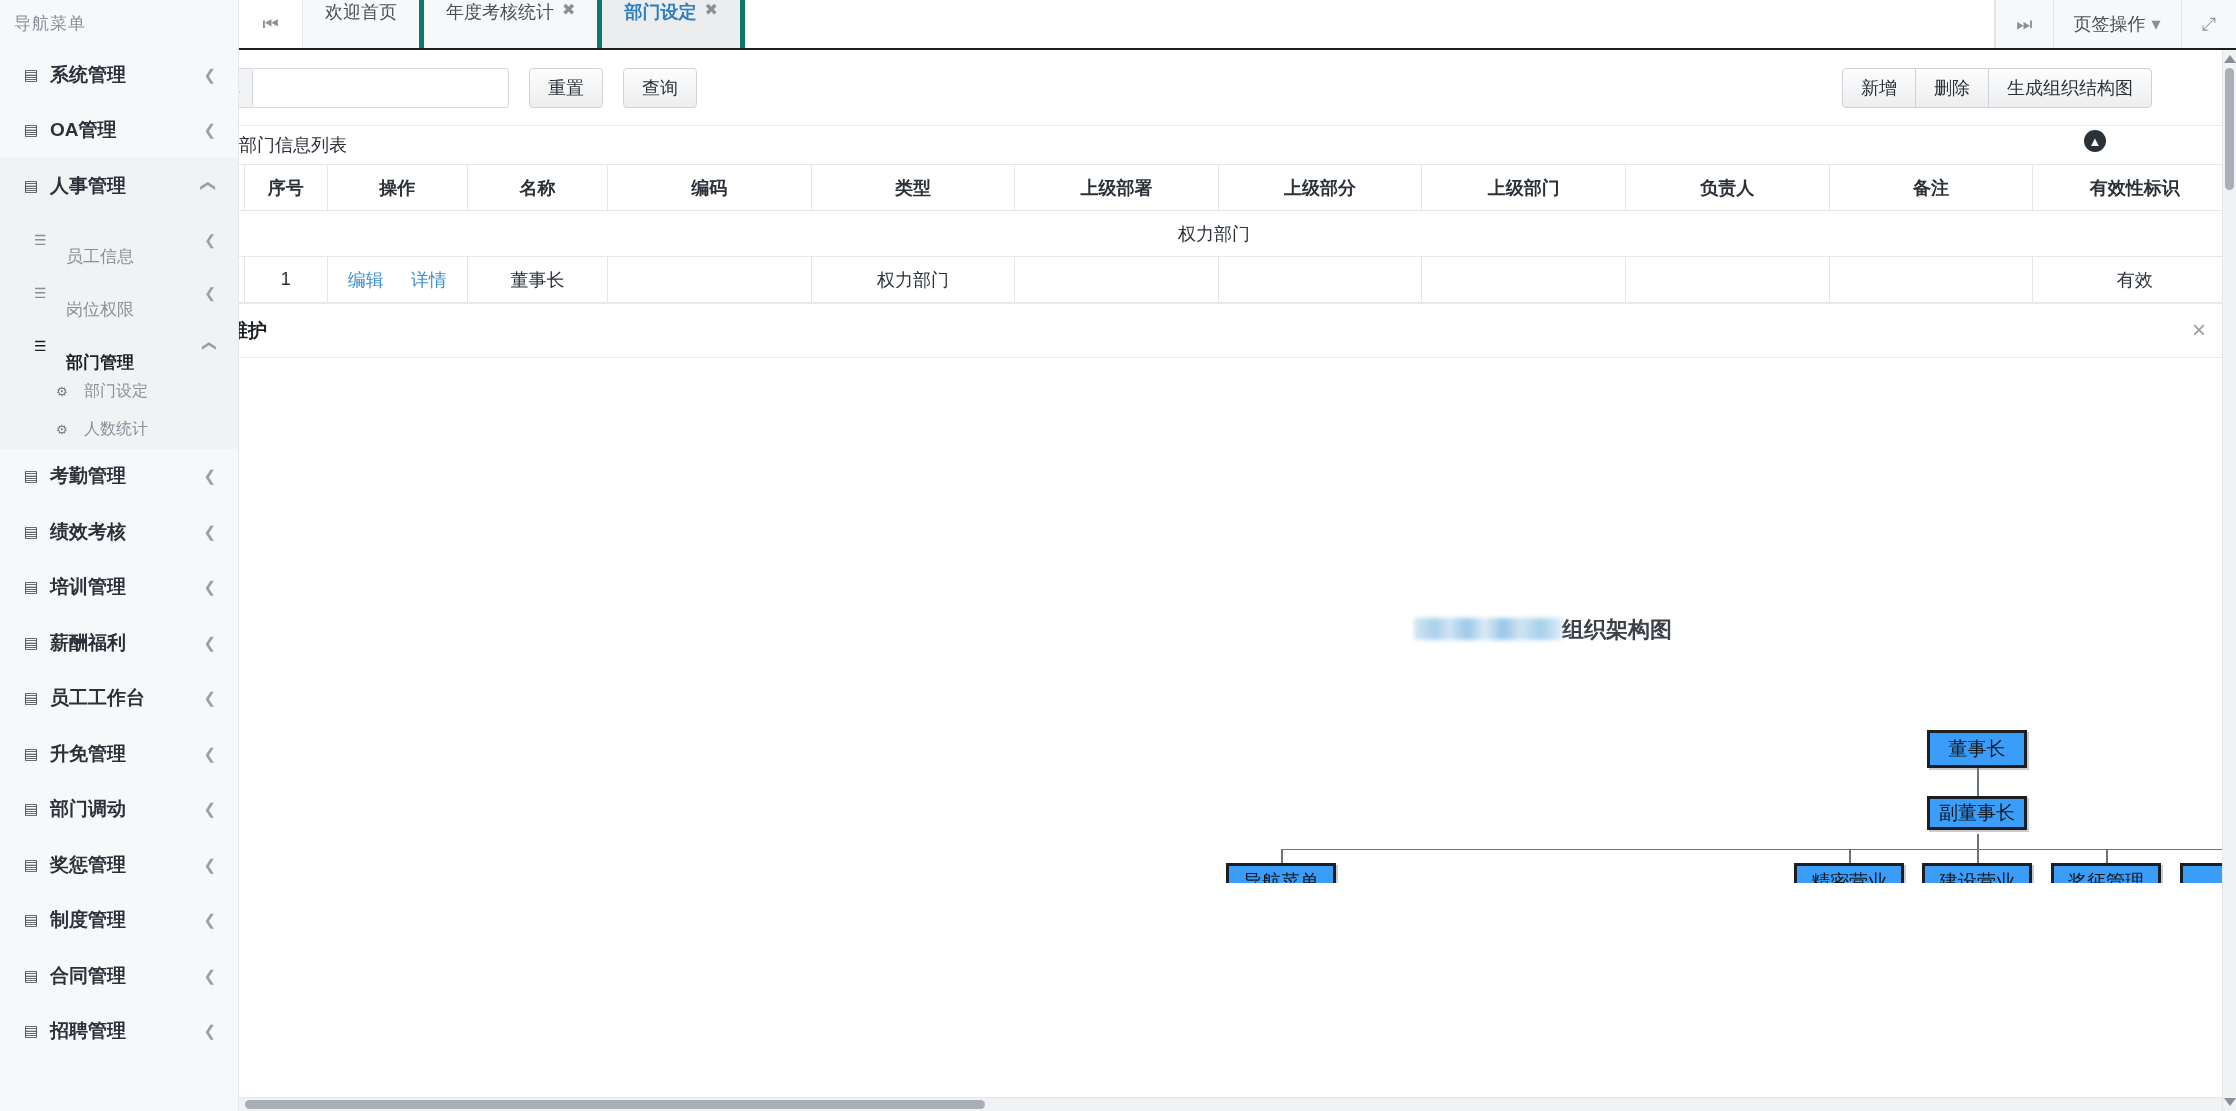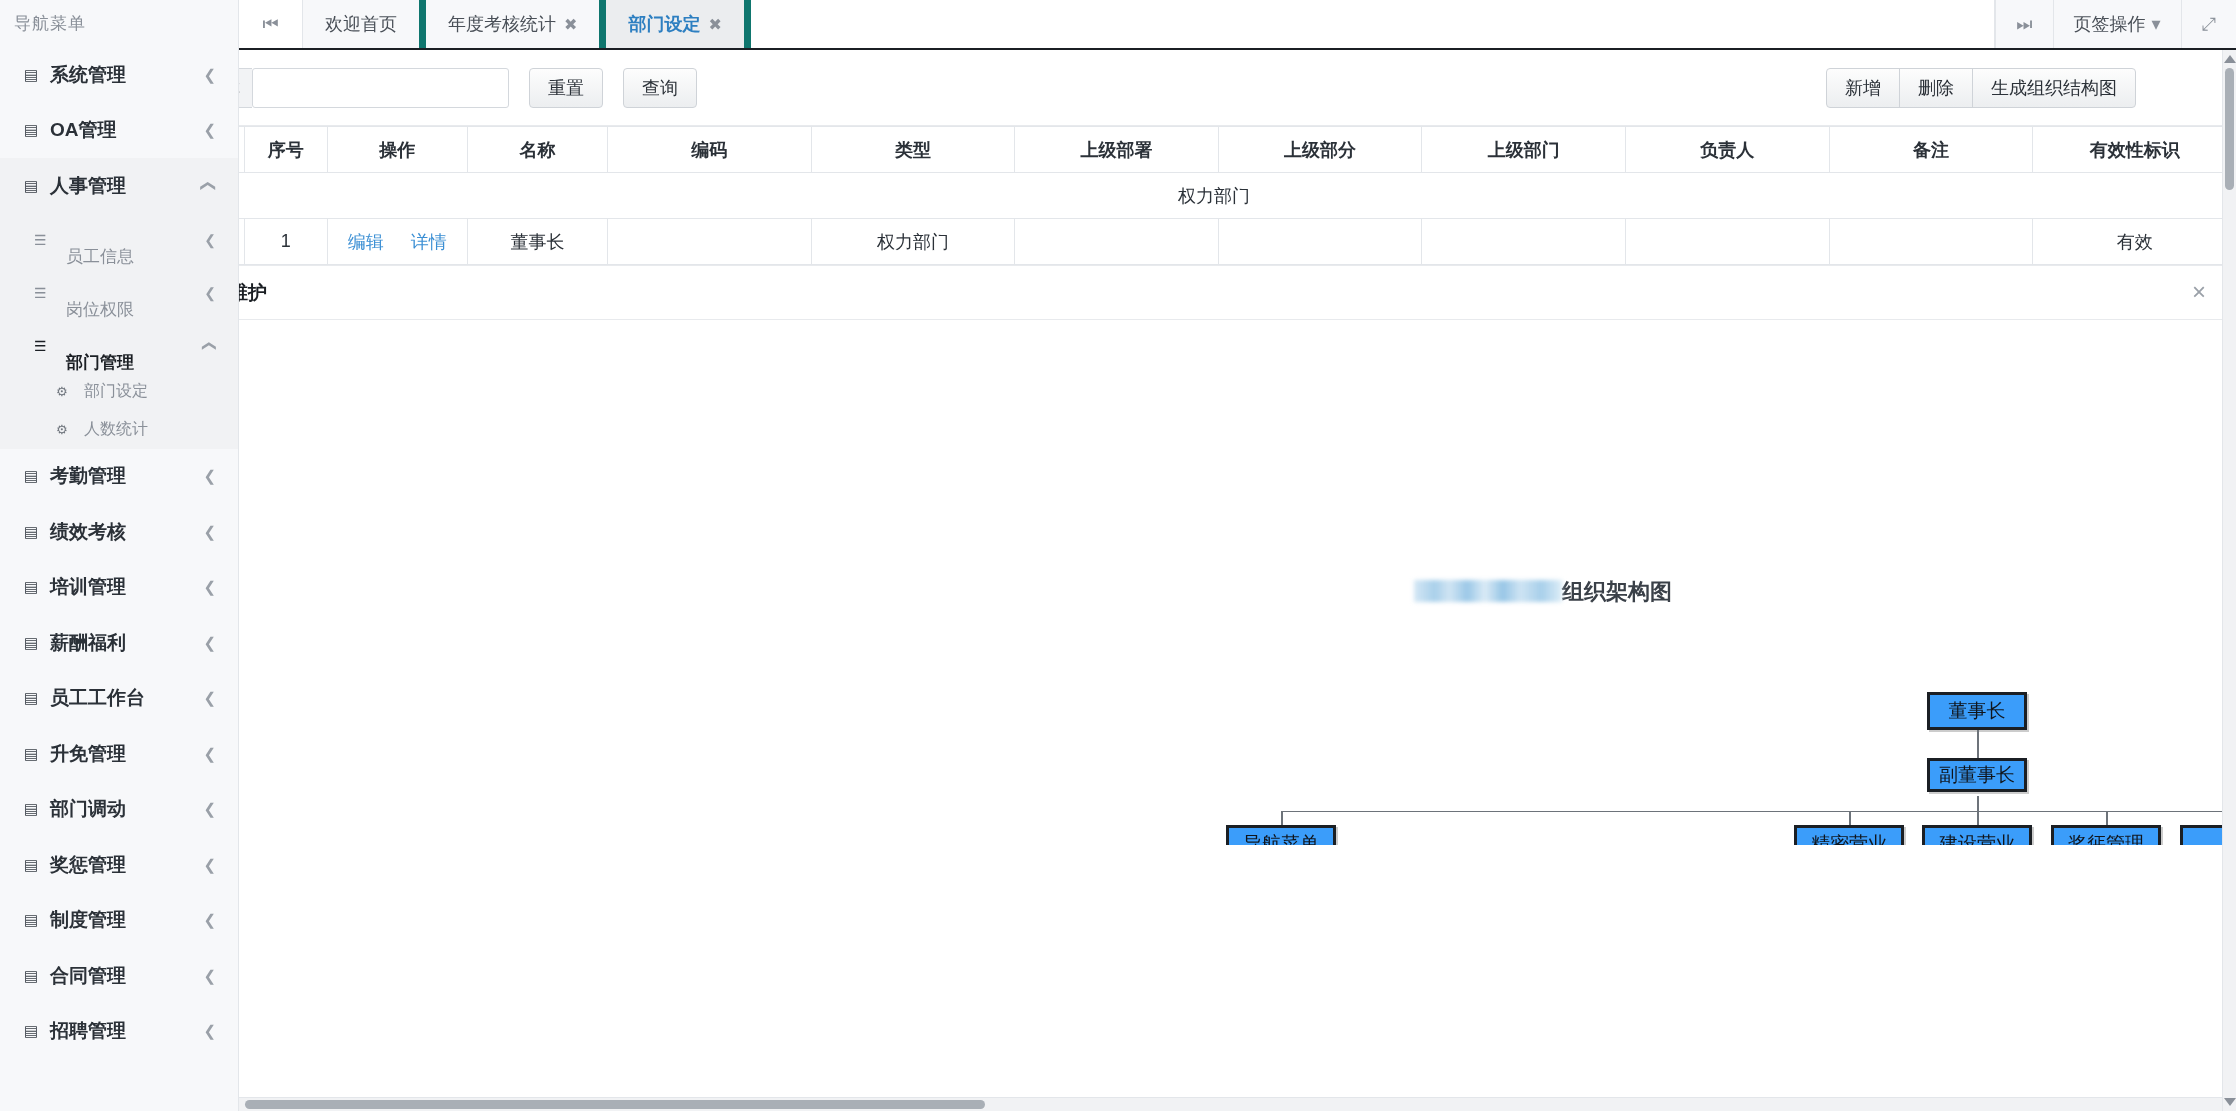--- a/index.html
+++ b/index.html
@@ -62,23 +62,23 @@
     background: #f7f8fa; border-bottom: 2px solid #1b1f24;
     display: flex; align-items: stretch;
   }
   .tabnav-btn {
     width: 64px; background: #fff; border-right: 1px solid #e3e6ea;
     display: flex; align-items: center; justify-content: center;
     color: #8a9099; font-size: 18px; cursor: pointer;
   }
   .tabs { display: flex; align-items: stretch; flex: 0 0 auto; }
   .tab {
-    display: flex; align-items: center; gap: 8px;
+    display: flex; gap: 8px;
     padding: 0 22px; font-size: 18px; color: #4a5058;
-    background: #f7f8fa; border-right: 7px solid #0f766e; cursor: pointer;
+    background: #f7f8fa; border-right: 5px solid #0f766e; cursor: pointer;
     white-space: nowrap;
   }
   .tab.active { background: #ebedef; color: #2d7fc1; font-weight: bold; }
   .tab .x { color: #8a9099; font-size: 16px; font-weight: bold; }
   .tabs-spacer { flex: 1 1 auto; background: #fff; border-right:1px solid #e3e6ea;}
   .top-right { display: flex; align-items: stretch; }
   .top-right > div {
     display: flex; align-items: center; justify-content: center;
     padding: 0 20px; font-size: 18px; color: #4a5058;
     border-left: 1px solid #e3e6ea; background: #f7f8fa; cursor: pointer;
@@ -106,21 +106,21 @@
   .form-input {
     width: 257px; height: 40px; border: 1px solid #d4d8dd; border-radius: 3px;
     font-size: 17px; padding: 0 10px; outline: none; background:#fff;
   }
   .btn {
     height: 40px; padding: 0 18px; font-size: 18px; color: #2b3138;
     background: linear-gradient(#fdfdfd, #eceef0);
     border: 1px solid #cfd3d8; border-radius: 4px; cursor: pointer;
   }
   .searchbar .btn { margin-left: 20px; }
-  .btn-group { position: absolute; right: 100px; display: flex; }
+  .btn-group { position: absolute; right: 84px; display: flex; }
   .btn-group .btn { border-radius: 0; margin: 0; margin-left: -1px; }
   .btn-group .btn:first-child { border-radius: 4px 0 0 4px; margin-left: 0; }
   .btn-group .btn:last-child { border-radius: 0 4px 4px 0; }
 
   
   .list-head {
     position: relative; height: 38px; display: flex; align-items: center;
     font-size: 18px; color: #2b3138; padding-left: 0; margin-left: -48px;
   }
   .circle-up {
@@ -368,20 +368,24 @@
       <button class="btn">重置</button>
       <button class="btn">查询</button>
 
       <div class="btn-group">
         <button class="btn">新增</button>
         <button class="btn">删除</button>
         <button class="btn">生成组织结构图</button>
       </div>
     </div>
 
+    <div class="list-head">
+      <span style="margin-left:48px">部门信息列表</span>
+      <span class="circle-up">▲</span>
+    </div>
 
     <table class="dept">
       <thead>
         <tr>
           <th class="chk-col">
             
           </th>
           <th style="width:76px">序号</th>
           <th style="width:128px">操作</th>
           <th style="width:128px">名称</th>

